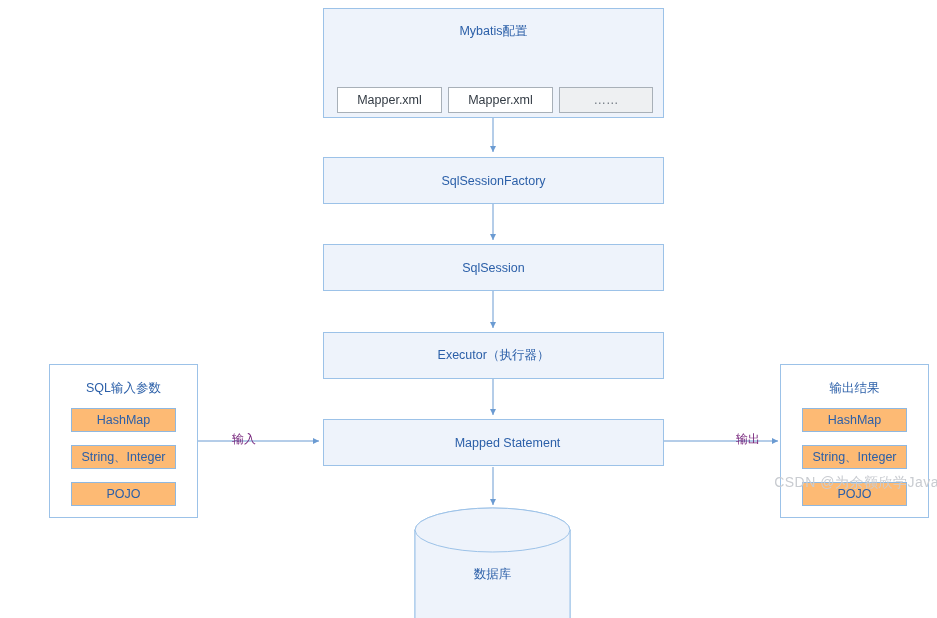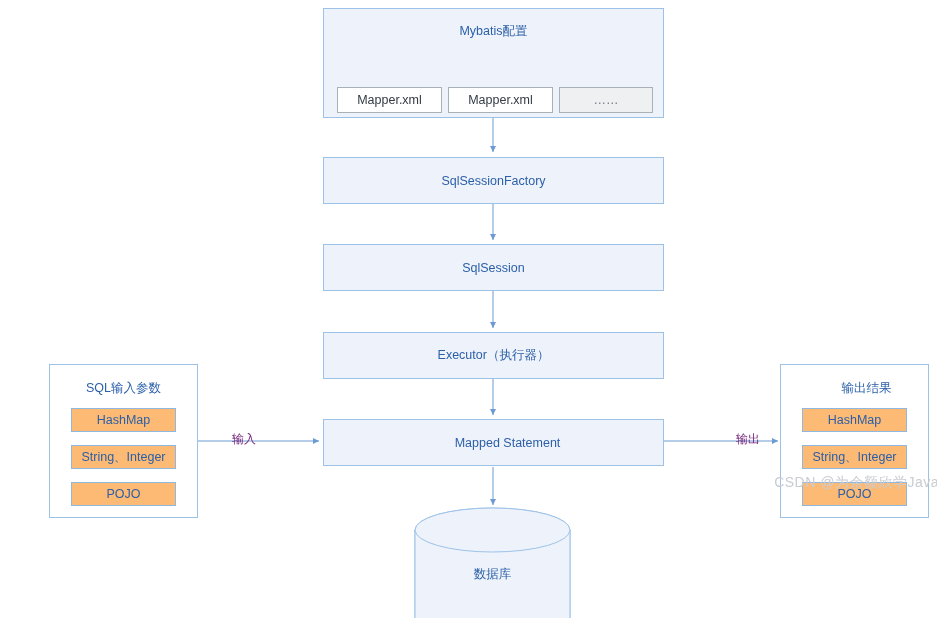--- a/index.html
+++ b/index.html
@@ -163,21 +163,21 @@
   <div class="node" style="left:307px; top:332px; width:341px; height:47px;">Executor（执行器）</div>
   <div class="node" style="left:307px; top:419px; width:341px; height:47px;padding-left:28px;">Mapped Statement</div>
 
   <div class="side-box" style="left:8px; top:364px; width:149px; height:154px;margin-left:25px;">
     <div class="side-title" style="top:15px;">SQL输入参数</div>
     <div class="side-item" style="left:21px; top:43px; width:105px; height:24px;">HashMap</div>
     <div class="side-item" style="left:21px; top:80px; width:105px; height:24px;">String、Integer</div>
     <div class="side-item" style="left:21px; top:117px; width:105px; height:24px;">POJO</div>
   </div>
 
-  <div class="side-box" style="left:764px; top:364px; width:149px; height:154px;padding-left:12px;">
+  <div class="side-box" style="left:764px; top:364px; width:149px; height:154px;">
     <div class="side-title" style="top:15px;">输出结果</div>
     <div class="side-item" style="left:21px; top:43px; width:105px; height:24px;">HashMap</div>
     <div class="side-item" style="left:21px; top:80px; width:105px; height:24px;">String、Integer</div>
     <div class="side-item" style="left:21px; top:117px; width:105px; height:24px;">POJO</div>
   </div>
 
   <div class="edge-label" style="left:216px; top:431px;">输入</div>
   <div class="edge-label" style="left:692px; top:431px;margin-left:28px;">输出</div>
 
   <div class="db-label">数据库</div>

